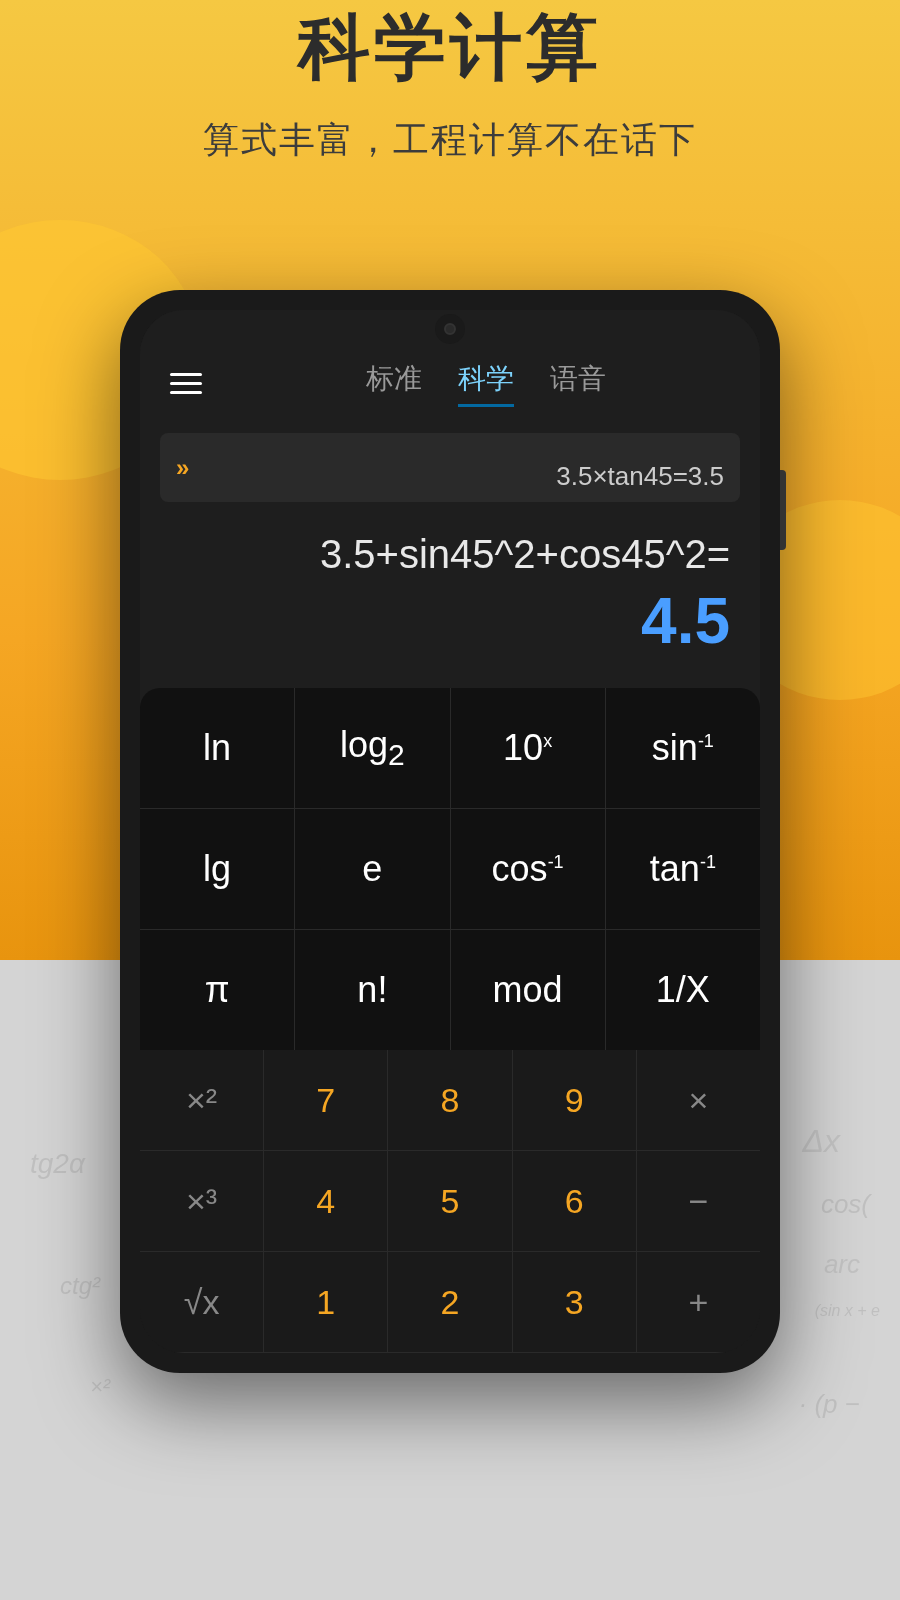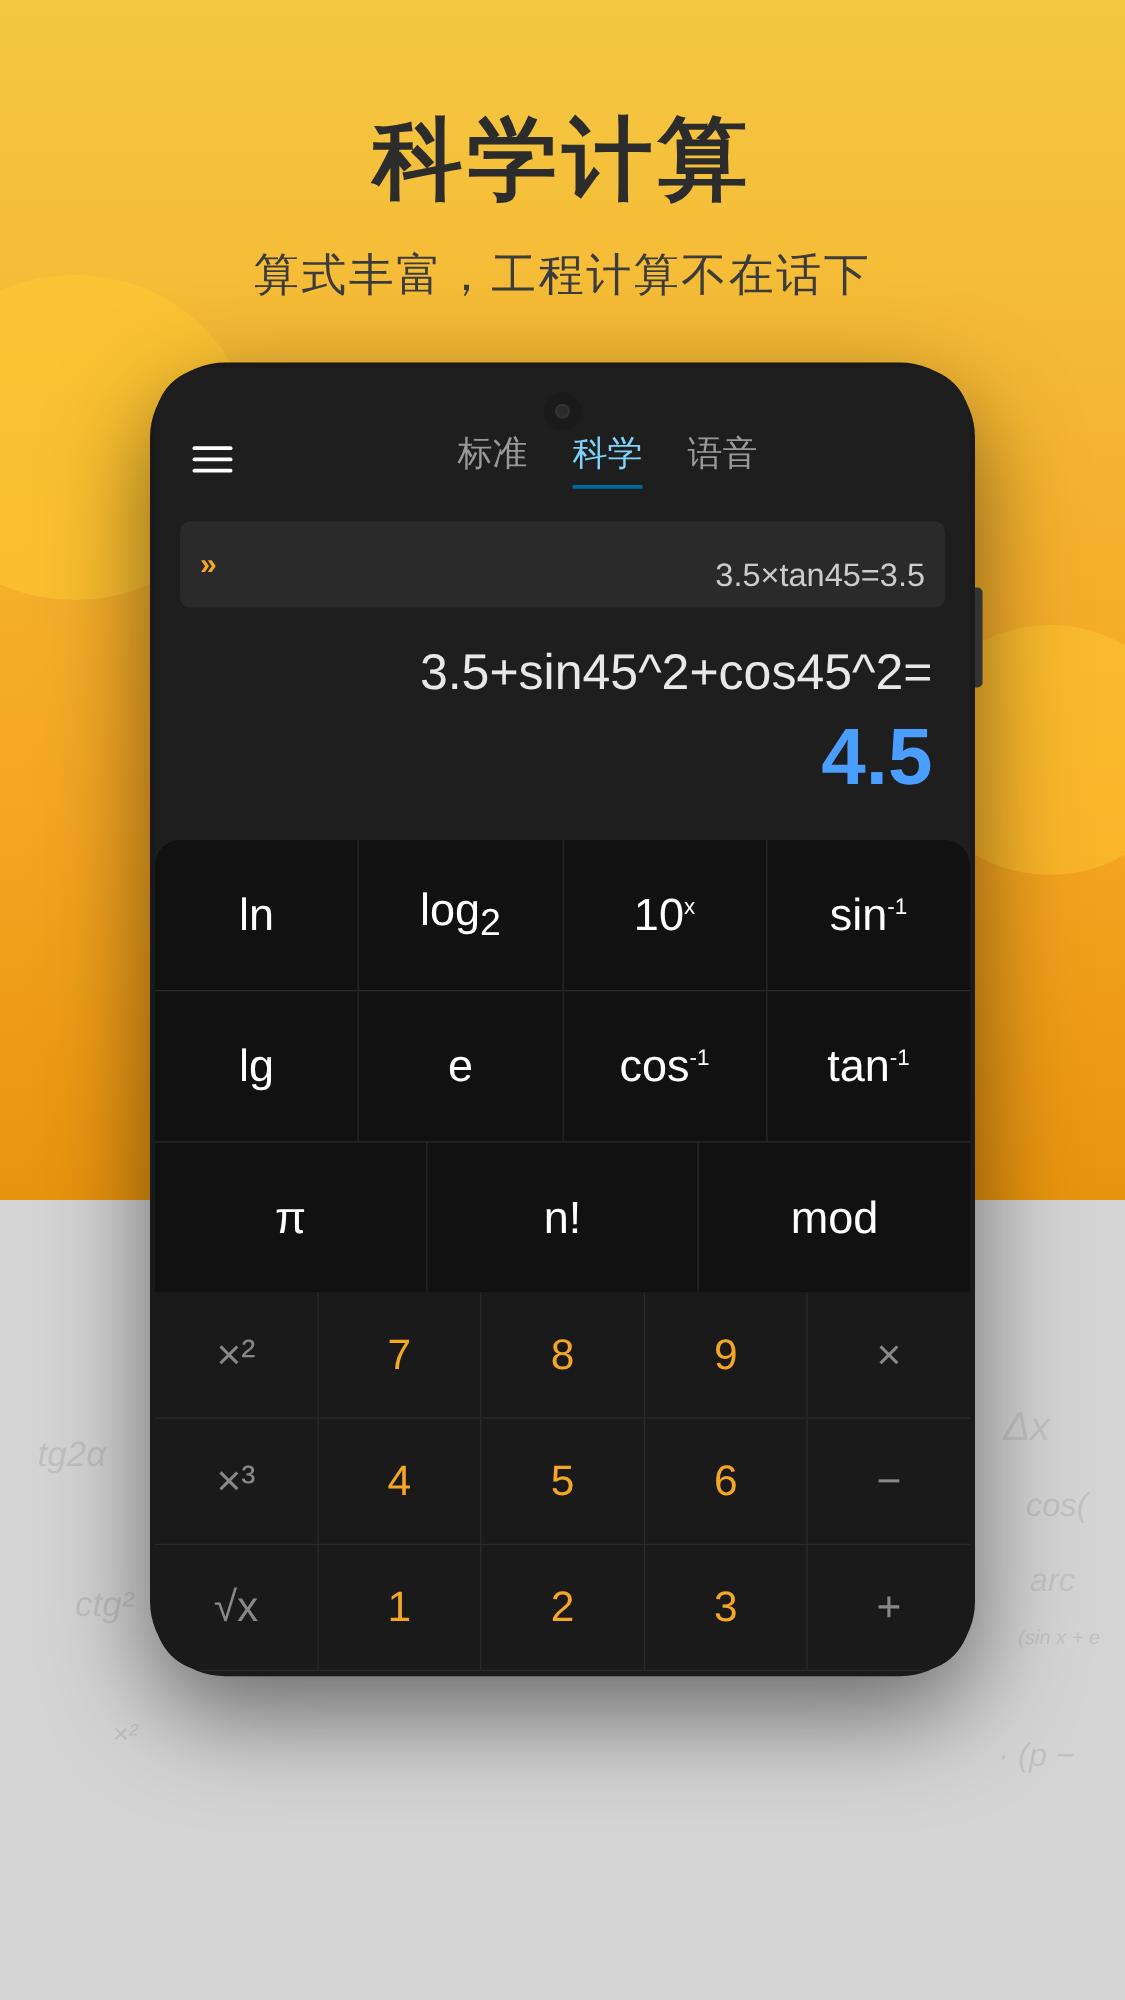--- a/index.html
+++ b/index.html
@@ -41,21 +41,20 @@
       top: 500px;
       right: -50px;
       z-index: 1;
     }
 
     
     .header-section {
       position: relative;
       z-index: 10;
       text-align: center;
-      padding-top: 80px;
     }
 
     .main-title {
       font-size: 72px;
       font-weight: 800;
       color: #2c2c2c;
       letter-spacing: 4px;
       margin-bottom: 20px;
     }
 
@@ -72,21 +71,21 @@
       top: 290px;
       left: 50%;
       transform: translateX(-50%);
       z-index: 20;
       width: 660px;
     }
 
     .phone-frame {
       background: #1a1a1a;
       border-radius: 60px;
-      padding: 4px;
+      padding: 20px;
       box-shadow: 0 30px 80px rgba(0,0,0,0.5);
       position: relative;
     }
 
     .phone-notch {
       position: absolute;
       top: 24px;
       left: 50%;
       transform: translateX(-50%);
       width: 30px;
@@ -310,21 +309,21 @@
   </style>
 </head>
 <body>
 
 <div class="bg"></div>
 <div class="bg-blob1"></div>
 <div class="bg-blob2"></div>
 
 <div class="bg-formulas">
   <span class="formula-text" style="left:30px; bottom:420px; font-size:28px; color:#555;">tg2α</span>
-  <span class="formula-text" style="left:60px; bottom:300px; font-size:28px; color:#555;">ctg²</span>
+  <span class="formula-text" style="left:60px; bottom:300px; font-size:24px; color:#555;">ctg²</span>
   <span class="formula-text" style="left:90px; bottom:200px; font-size:22px; color:#555;">×²</span>
   <span class="formula-text" style="right:30px; bottom:380px; font-size:26px; color:#555;">cos(</span>
   <span class="formula-text" style="right:20px; bottom:280px; font-size:16px; color:#555;">(sin x + e</span>
   <span class="formula-text" style="right:40px; bottom:180px; font-size:26px; color:#555;">· (p −</span>
   <span class="formula-text" style="left:280px; bottom:350px; font-size:200px; color:#aaa; opacity:0.3;">COS</span>
   <span class="formula-text" style="right:60px; bottom:440px; font-size:32px; color:#666;">Δx</span>
   <span class="formula-text" style="right:40px; bottom:320px; font-size:26px; color:#666;">arc</span>
 </div>
 
 <div class="header-section">
@@ -398,20 +397,23 @@
         <div class="key-row">
           <div class="key-btn">
             <span class="key-label">π</span>
           </div>
           <div class="key-btn">
             <span class="key-label">n!</span>
           </div>
           <div class="key-btn">
             <span class="key-label">mod</span>
           </div>
+          <div class="key-btn">
+            <span class="key-label">1/X</span>
+          </div>
         </div>
       </div>
 
       <div class="num-pad">
 
         <div class="num-row">
           <div class="num-btn">
             <span class="num-label gray">×²</span>
           </div>
           <div class="num-btn">

